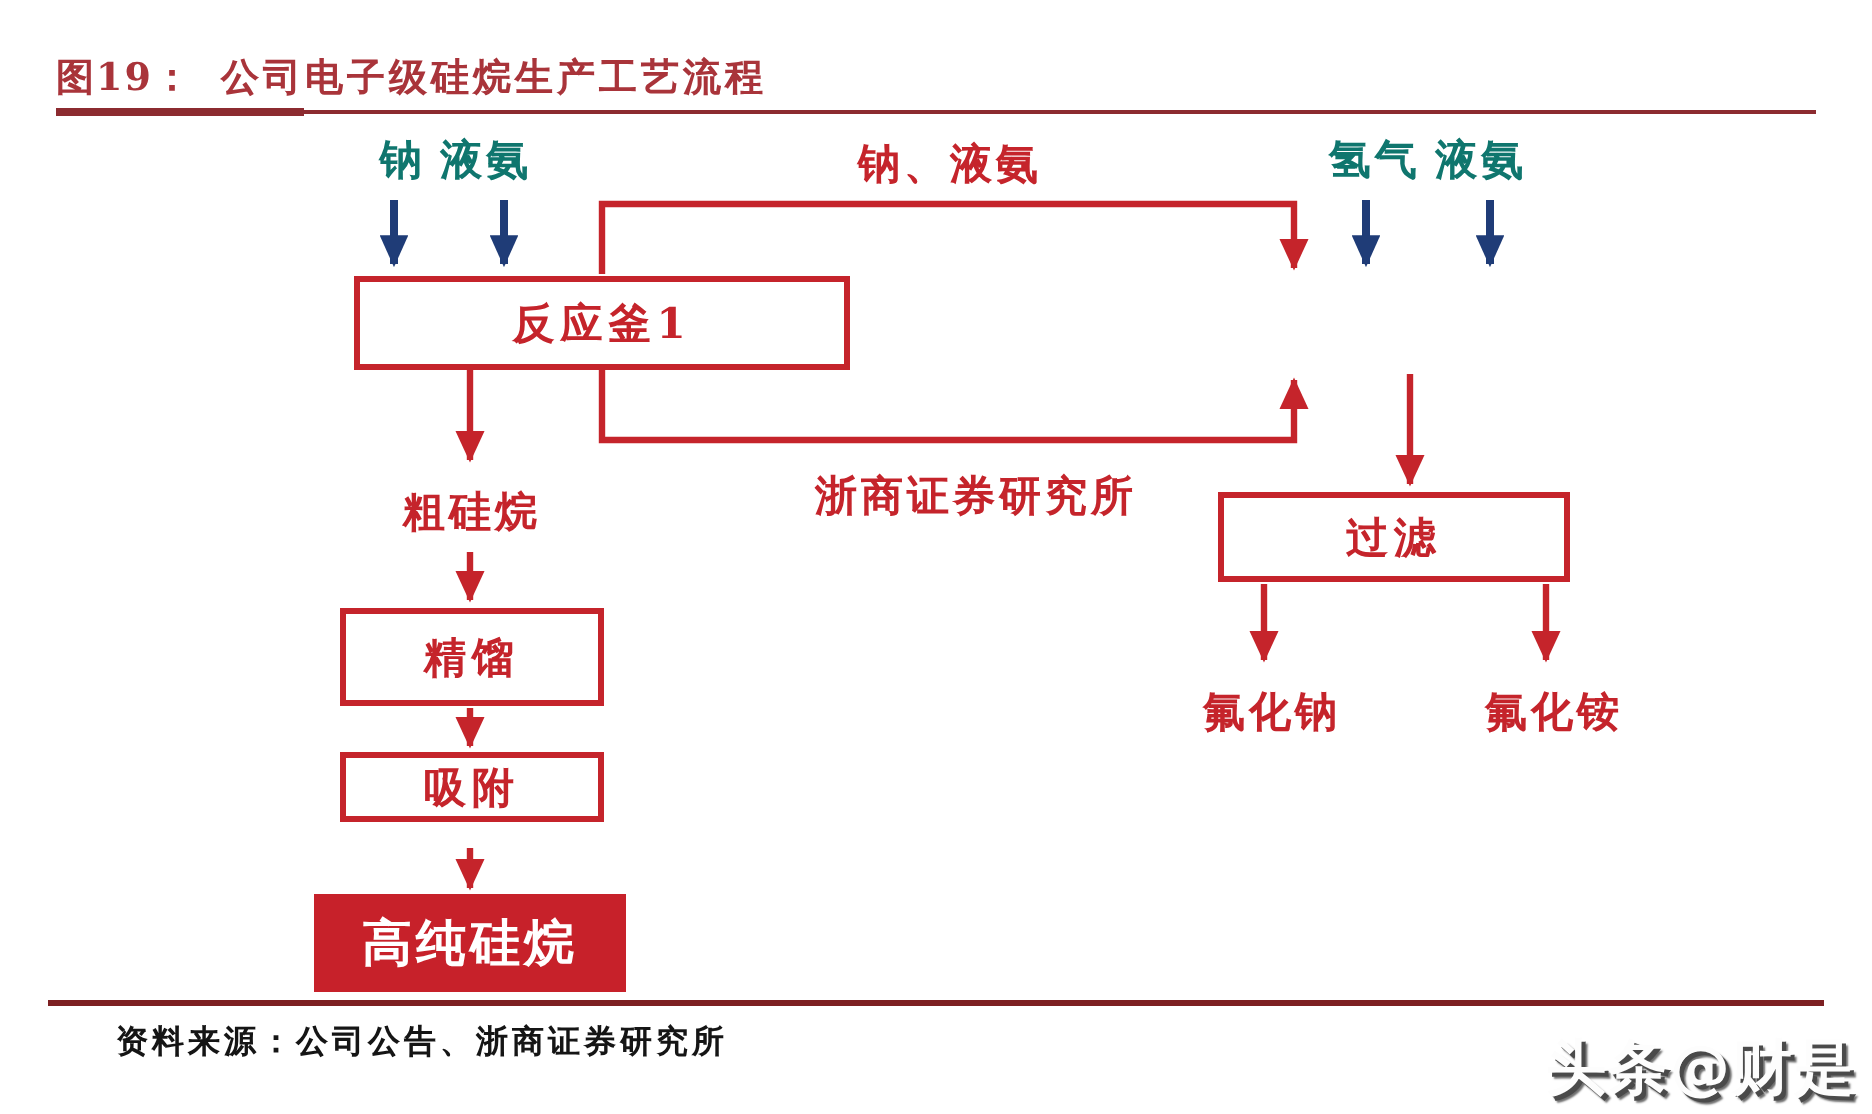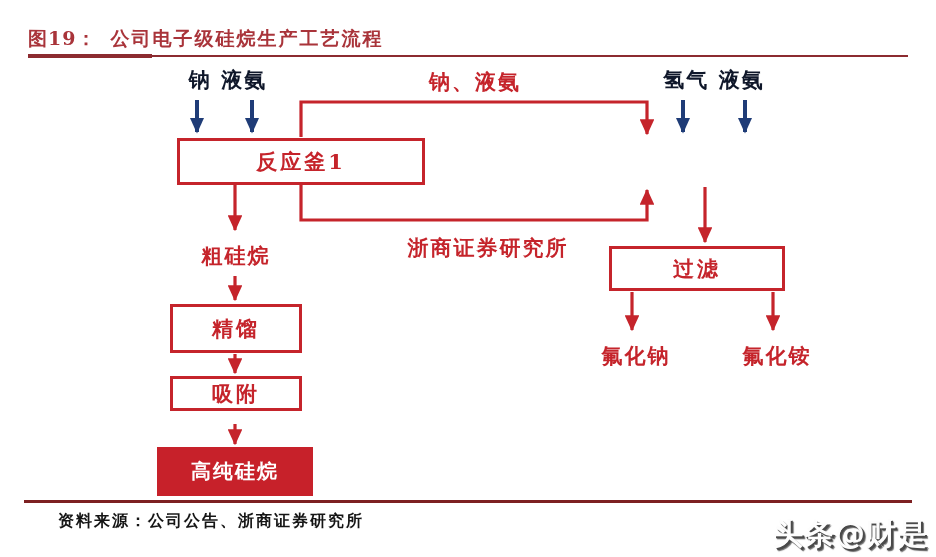--- a/index.html
+++ b/index.html
@@ -36,30 +36,30 @@
     border: 3px solid #C5242B;
     color: #C5242B;
     display: flex;
     align-items: center;
     justify-content: center;
     font-size: 21px;
     font-weight: bold;
     letter-spacing: 3px;
     white-space: nowrap;
   }
-  .box.filled { background: #C7212A; color: #ffffff; border-color: #C7212A; letter-spacing: 2px; font-size: 20px; }
+  .box.filled { background: #C7212A; color: #ffffff; border-color: #C7212A; letter-spacing: 2px; font-size: 25px; }
   .lbl {
     position: absolute;
     transform: translateX(-50%);
     font-size: 21px;
     font-weight: bold;
     letter-spacing: 2px;
     white-space: nowrap;
   }
-  .lbl.navy { color: #0f172a; }
+  .lbl.navy { color: #0f766e; font-family: Liberation Serif, serif; }
   .lbl.red  { color: #C5242B; }
   
   .source {
     position: absolute;
     left: 28px; top: 511px;
     color: #151515;
     font-size: 16px;
     font-weight: bold;
     letter-spacing: 2px;
     white-space: nowrap;

